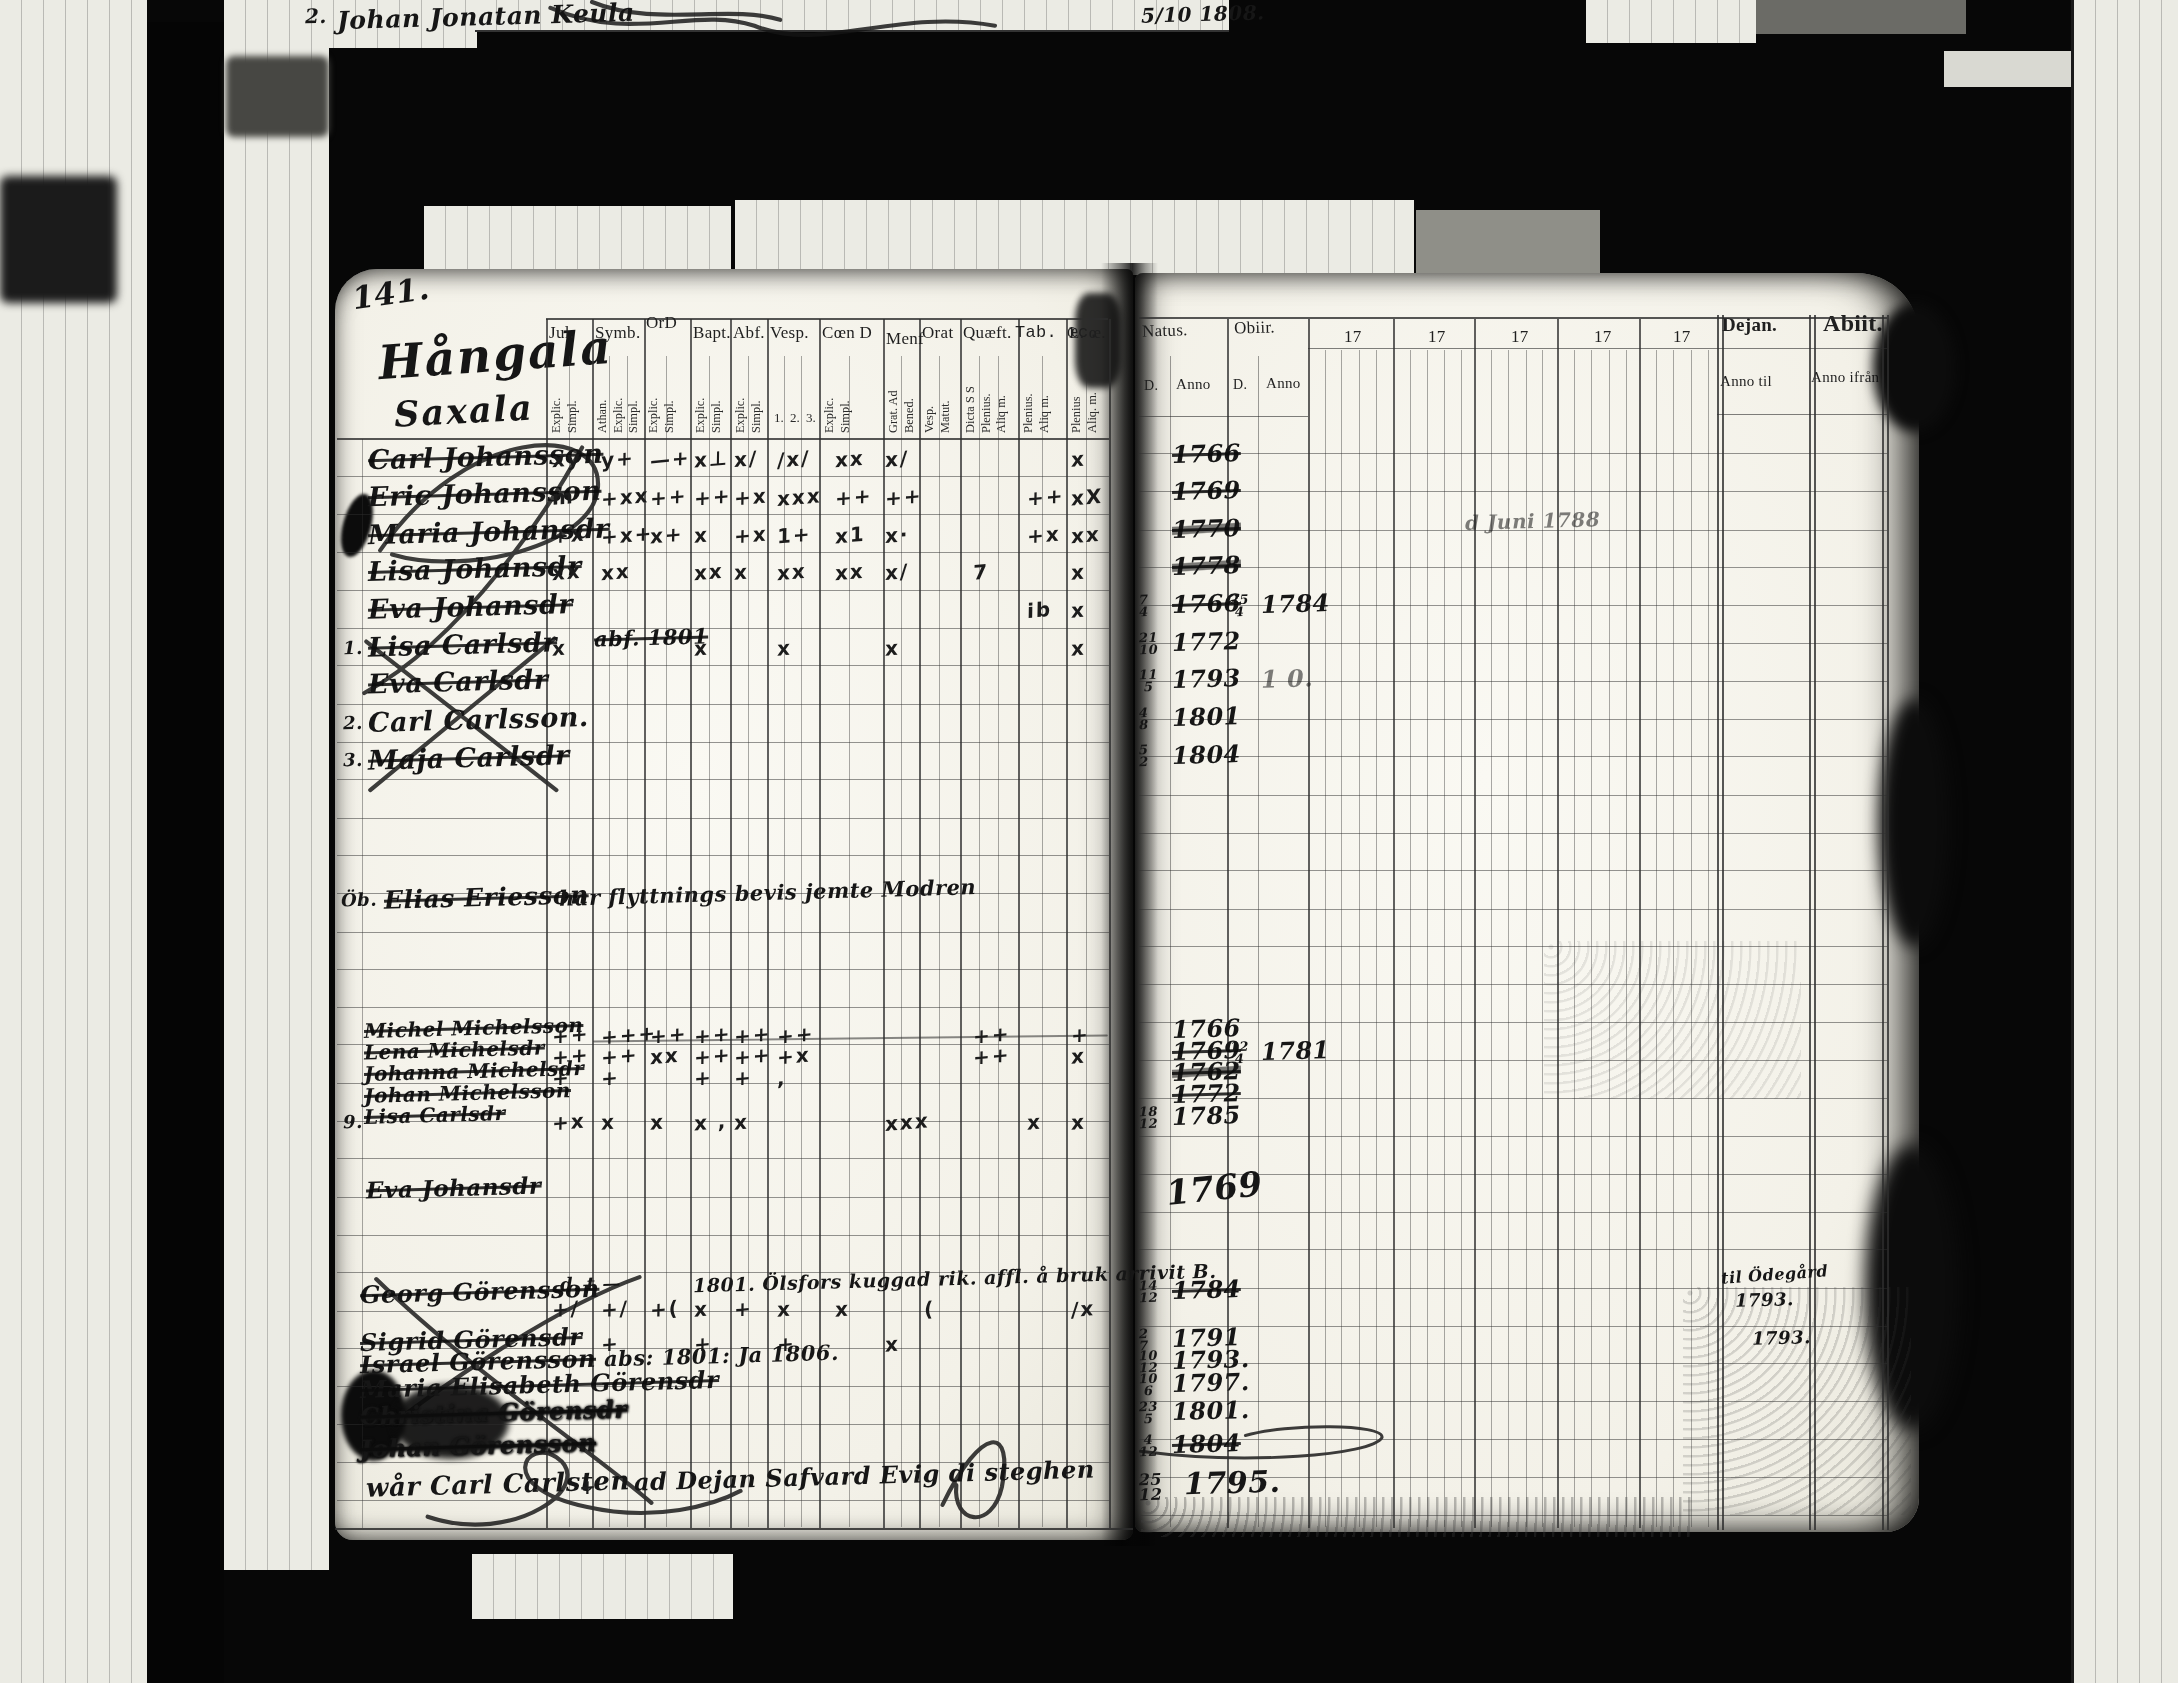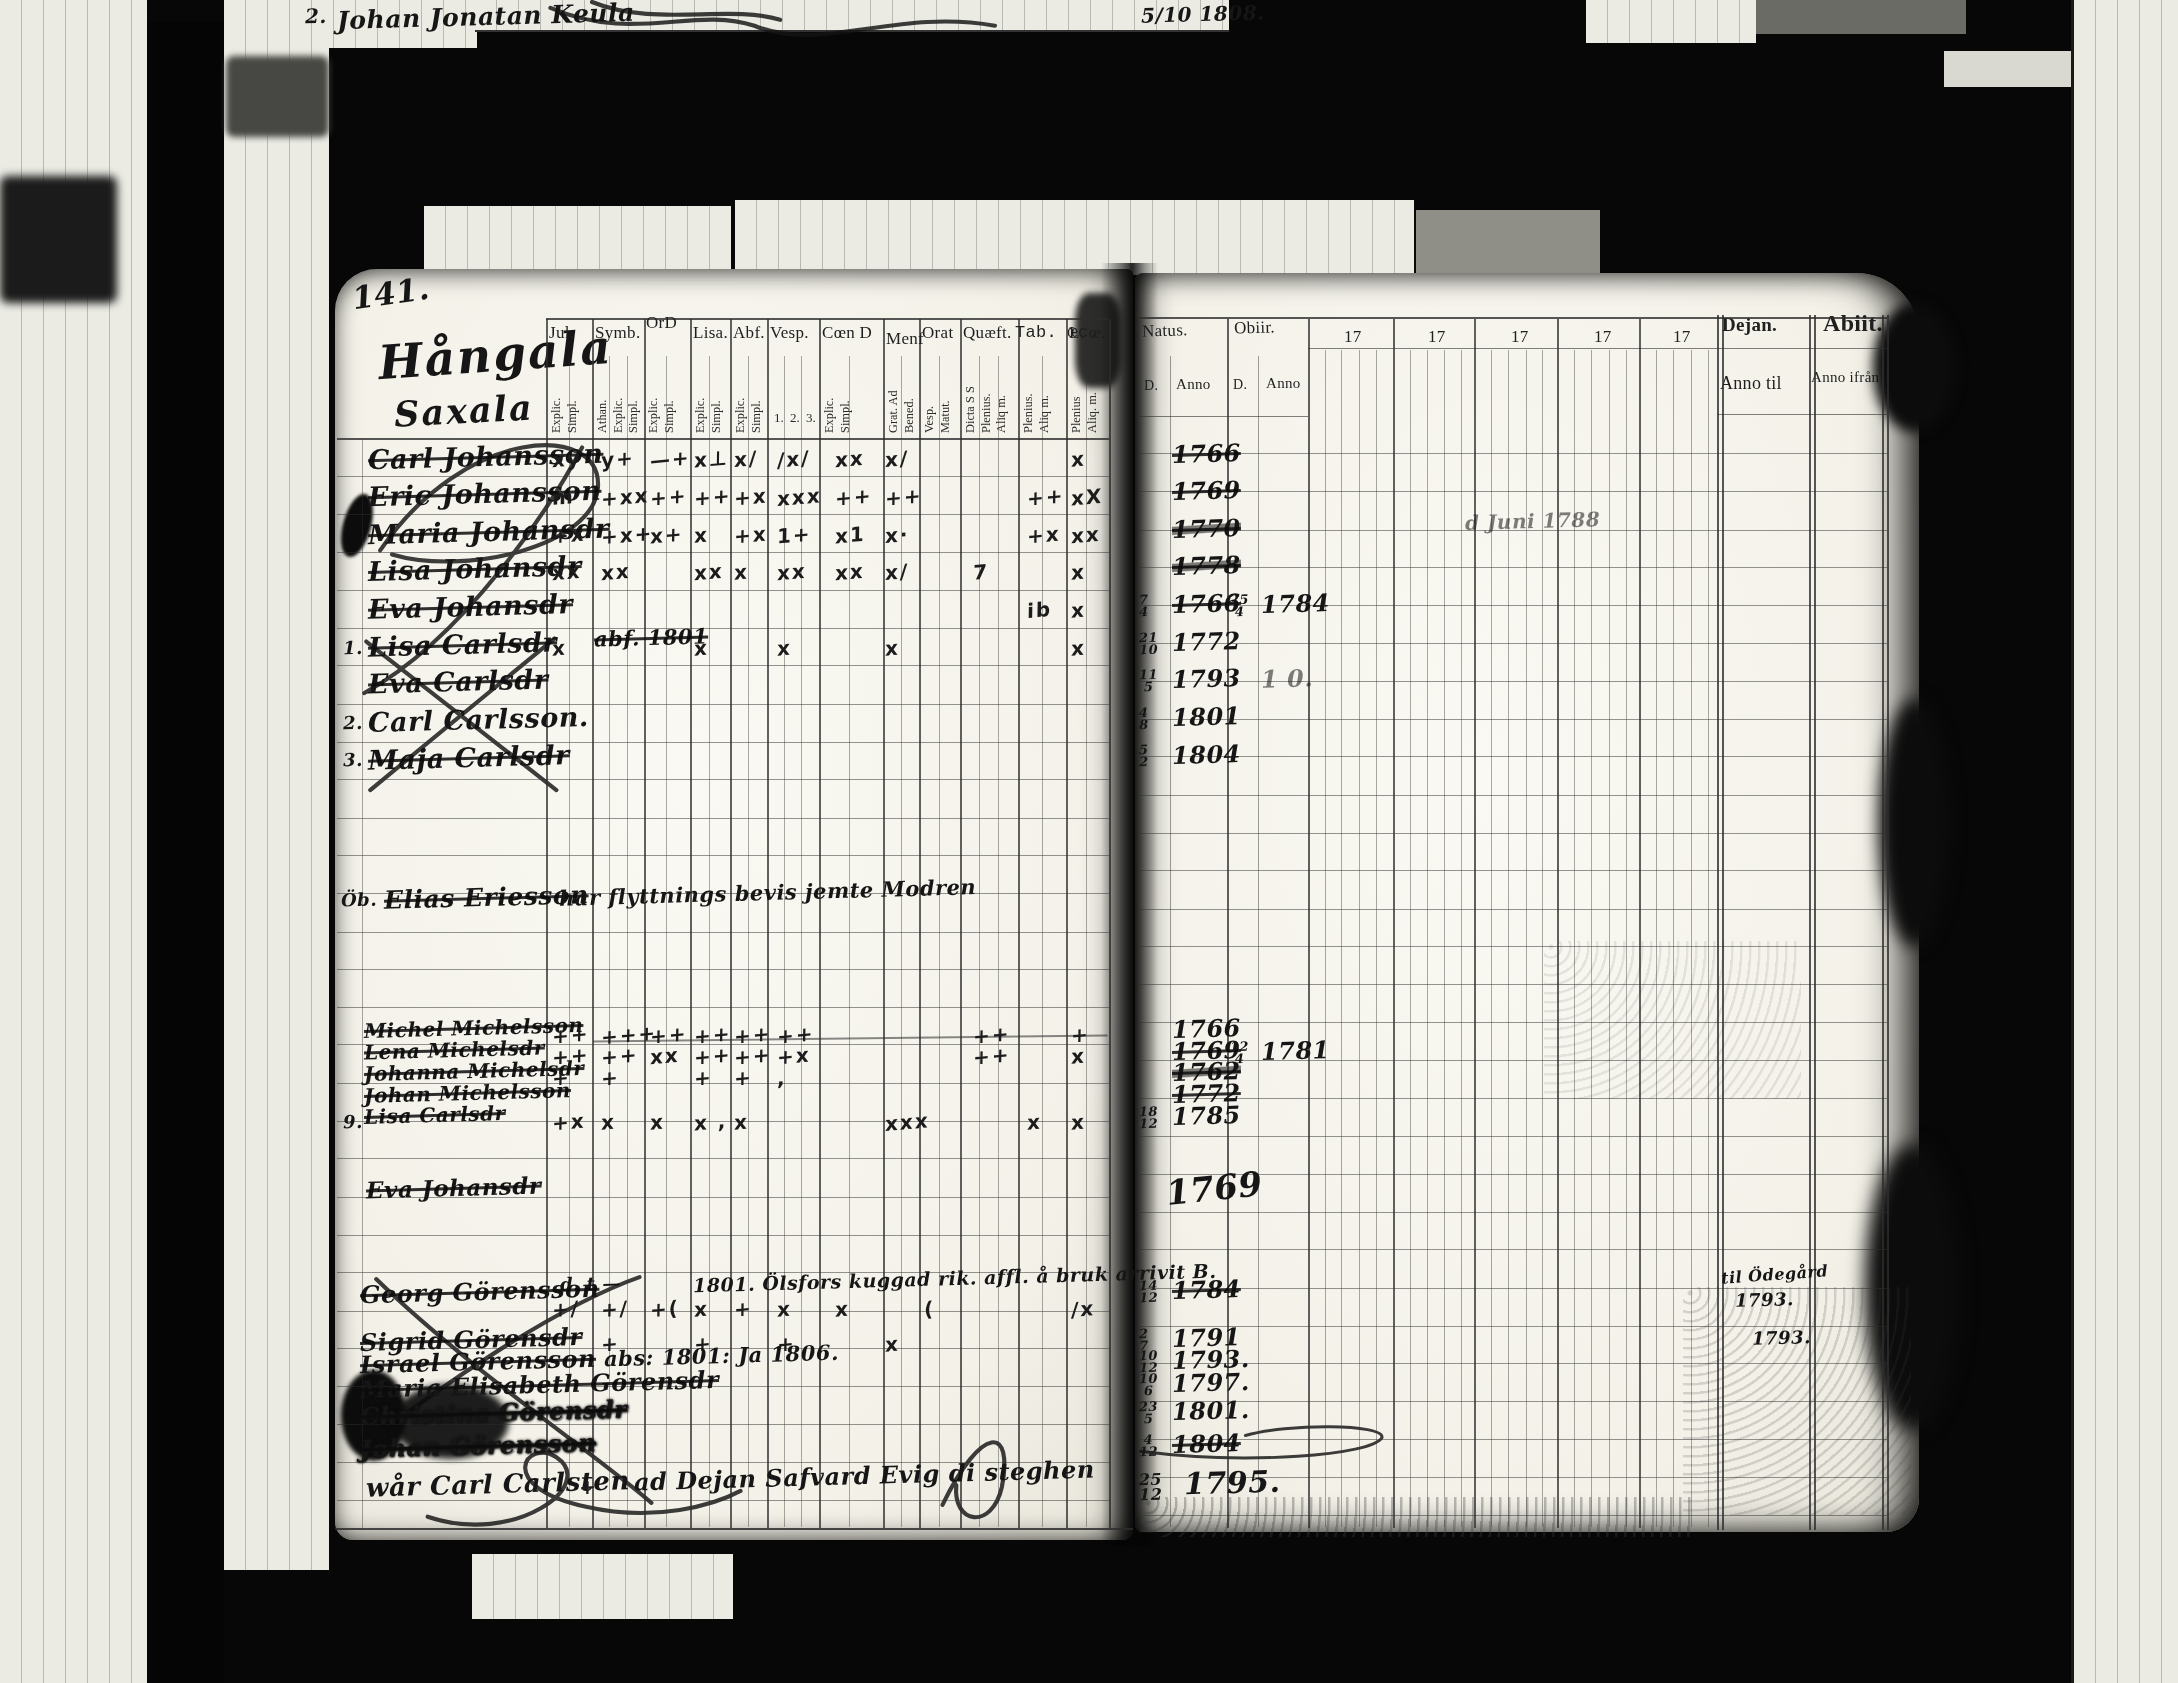--- a/index.html
+++ b/index.html
@@ -78,21 +78,21 @@
   <div class="t hw" style="left:378px;top:327px;font-size:47px;transform:rotate(-4deg);letter-spacing:2px;">Hångala</div>
   <div class="t hw" style="left:394px;top:390px;font-size:35px;transform:rotate(-3deg);letter-spacing:2px;">Saxala</div>
 
   <div class="t phead" style="left:1142px;top:321px;transform:rotate(-2deg);">Natus.</div>
   <div class="t phead" style="left:1144px;top:378px;font-size:14px;">D.</div>
   <div class="t phead" style="left:1176px;top:376px;font-size:15px;">Anno</div>
   <div class="t phead" style="left:1234px;top:318px;transform:rotate(-1.5deg);">Obiir.</div>
   <div class="t phead" style="left:1233px;top:377px;font-size:14px;">D.</div>
   <div class="t phead" style="left:1266px;top:375px;font-size:15px;">Anno</div>
   <div class="t phead" style="left:1722px;top:314px;font-size:19px;font-weight:700;">Dejan.</div>
-  <div class="t phead" style="left:1720px;top:373px;font-size:18px;">Anno til</div>
+  <div class="t phead" style="left:1720px;top:373px;font-size:15px;">Anno til</div>
   <div class="t phead" style="left:1823px;top:310px;font-size:24px;font-weight:700;">Abiit.</div>
   <div class="t phead" style="left:1811px;top:369px;font-size:15px;">Anno ifrån</div>
 
   <svg width="2178" height="1683" viewBox="0 0 2200 1700" style="pointer-events:none;" fill="none" stroke="#141414" stroke-width="4.2" stroke-linecap="round" opacity="0.82">
     <path d="M556,8 C640,44 700,6 762,26 C830,54 905,8 1005,26"></path>
     <path d="M598,2 C662,28 735,4 788,20"></path>
     <path d="M384,556 C470,430 608,426 604,492 C600,552 470,582 396,560"></path>
     <path d="M368,700 C470,644 556,512 588,452"></path>
     <path d="M370,648 L562,798"></path>
     <path d="M374,798 L560,645"></path>
@@ -251,21 +251,21 @@
     <div class="pvwrap" style="left: 596px; top: 350px; height: 83px;">
       <div class="pv">Athan.</div>
       <div class="pv">Explic.</div>
       <div class="pv">Simpl.</div>
     </div>
     <div class="t phead" style="left: 646px; top: 313px;">OrD</div>
     <div class="pvwrap" style="left: 647px; top: 350px; height: 83px;">
       <div class="pv">Explic.</div>
       <div class="pv">Simpl.</div>
     </div>
-    <div class="t phead" style="left: 693px; top: 323px;">Lisa.</div>
+    <div class="t phead" style="left: 693px; top: 323px;">Bapt.</div>
     <div class="pvwrap" style="left: 694px; top: 350px; height: 83px;">
       <div class="pv">Explic.</div>
       <div class="pv">Simpl.</div>
     </div>
     <div class="t phead" style="left: 733px; top: 323px;">Abf.</div>
     <div class="pvwrap" style="left: 734px; top: 350px; height: 83px;">
       <div class="pv">Explic.</div>
       <div class="pv">Simpl.</div>
     </div>
     <div class="t phead" style="left: 770px; top: 323px;">Vesp.</div>

